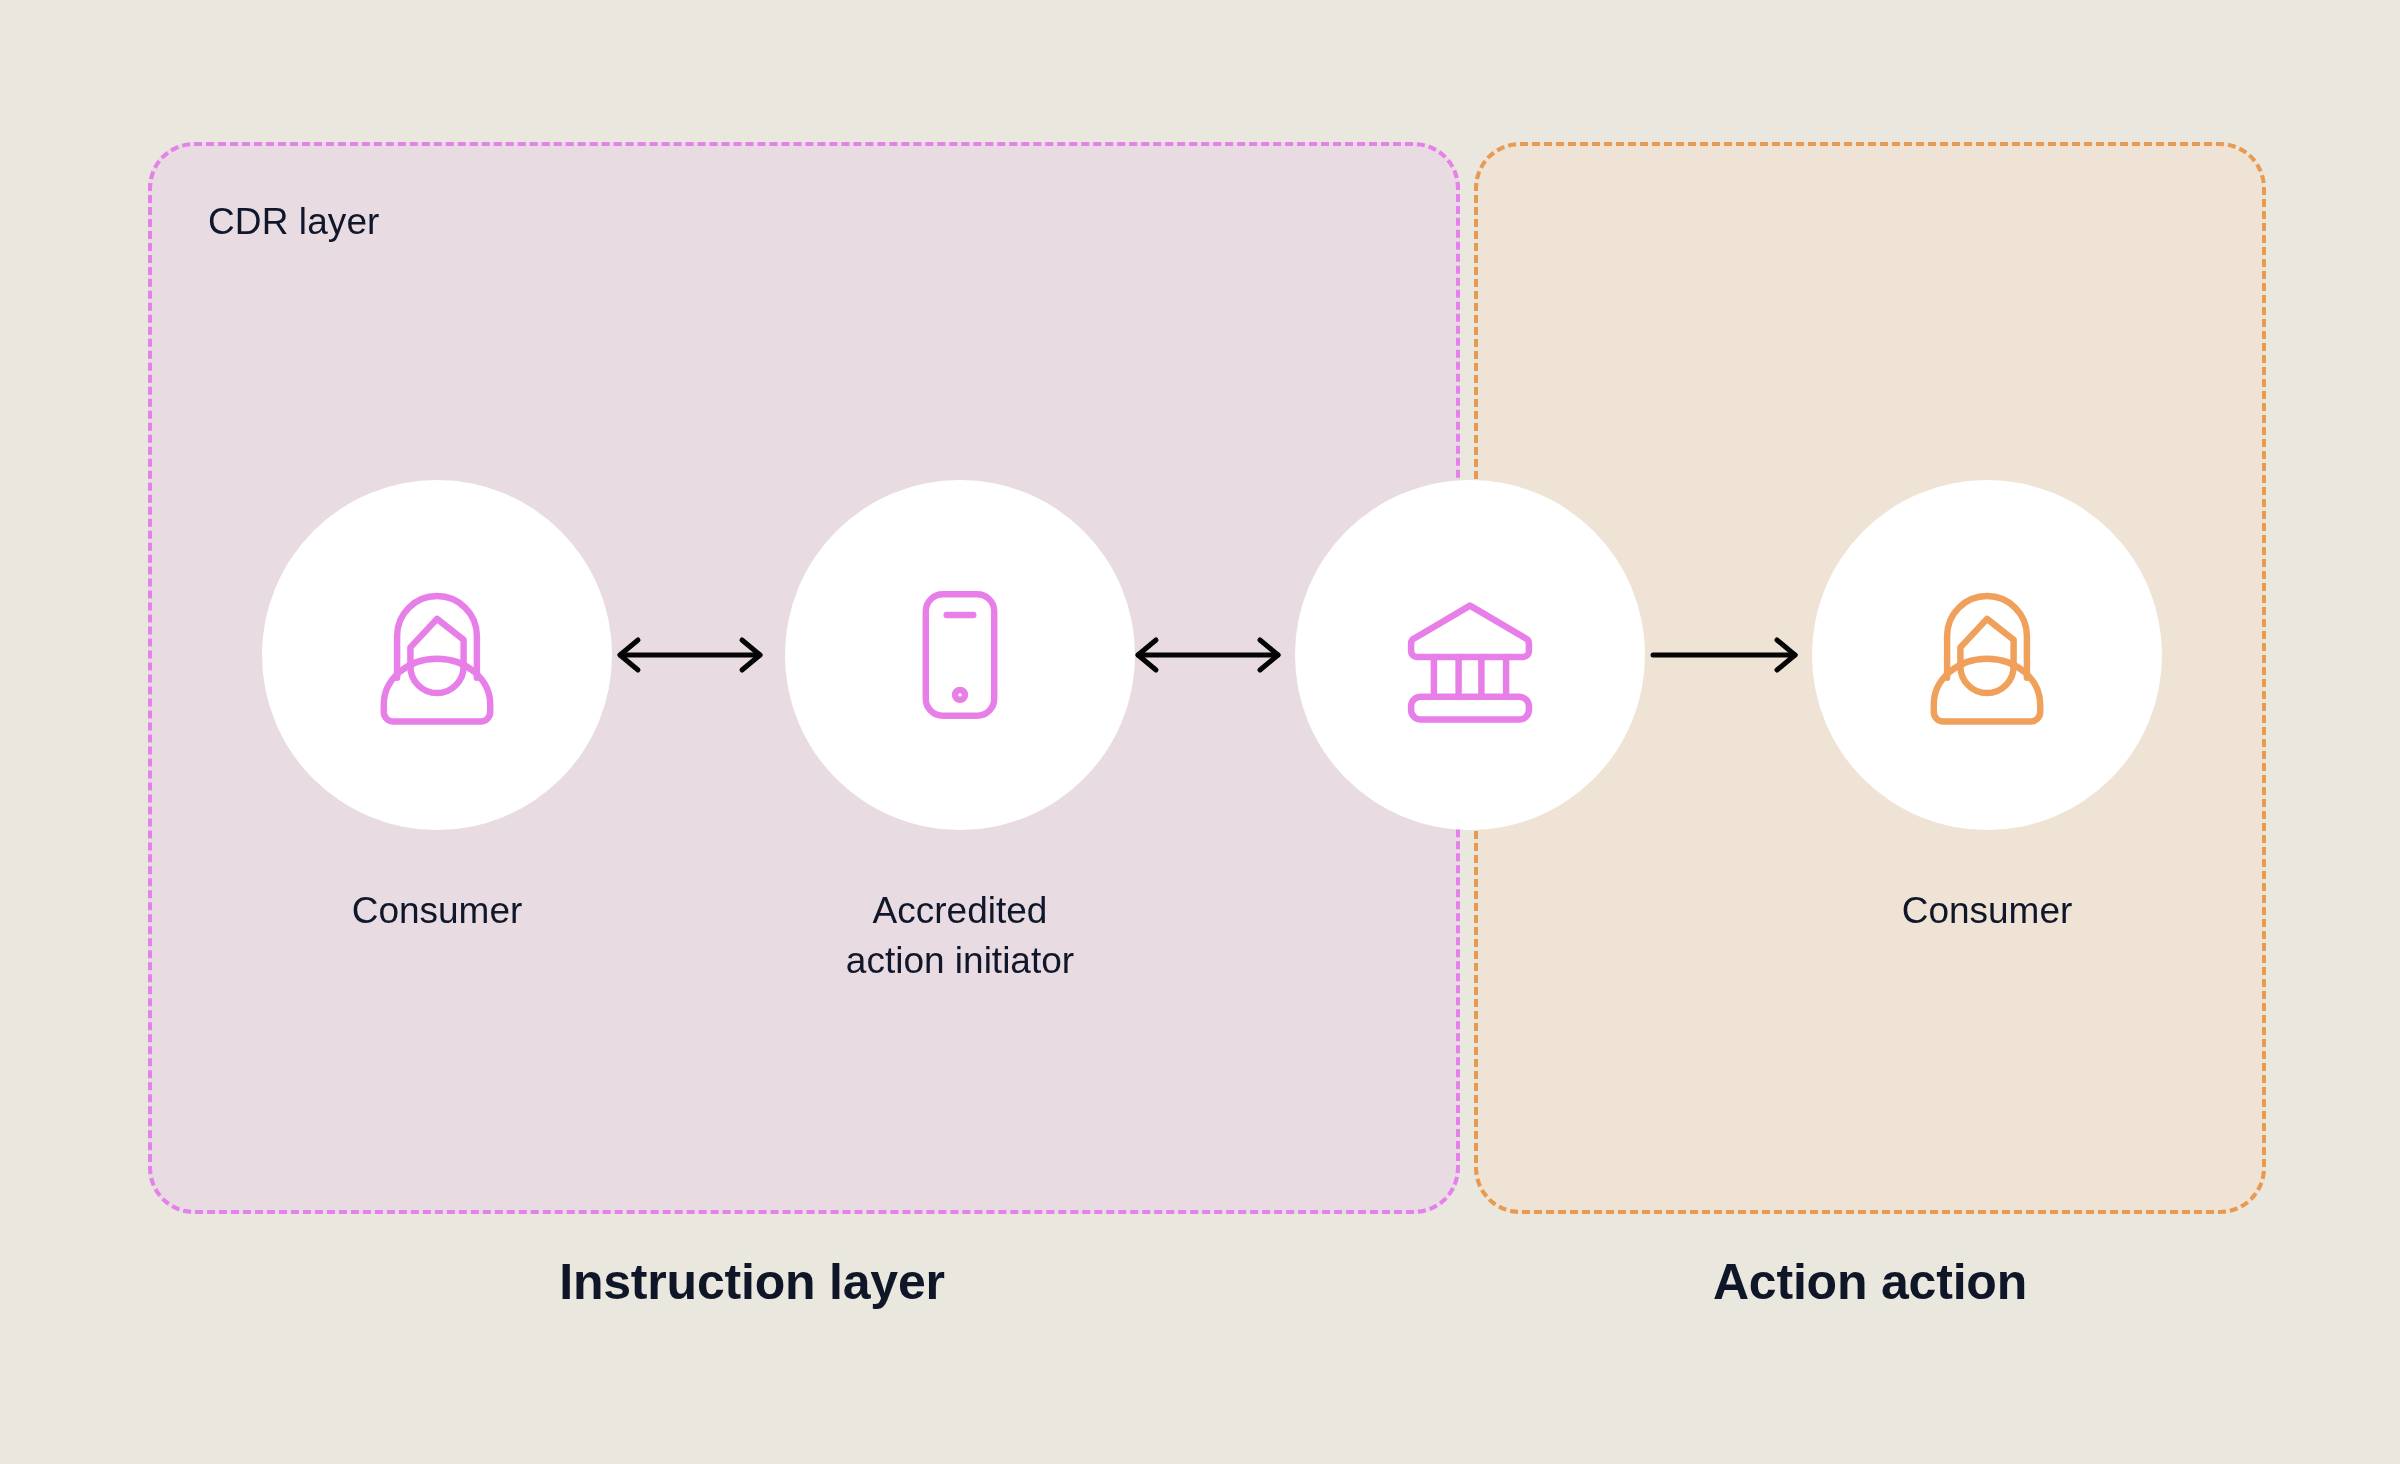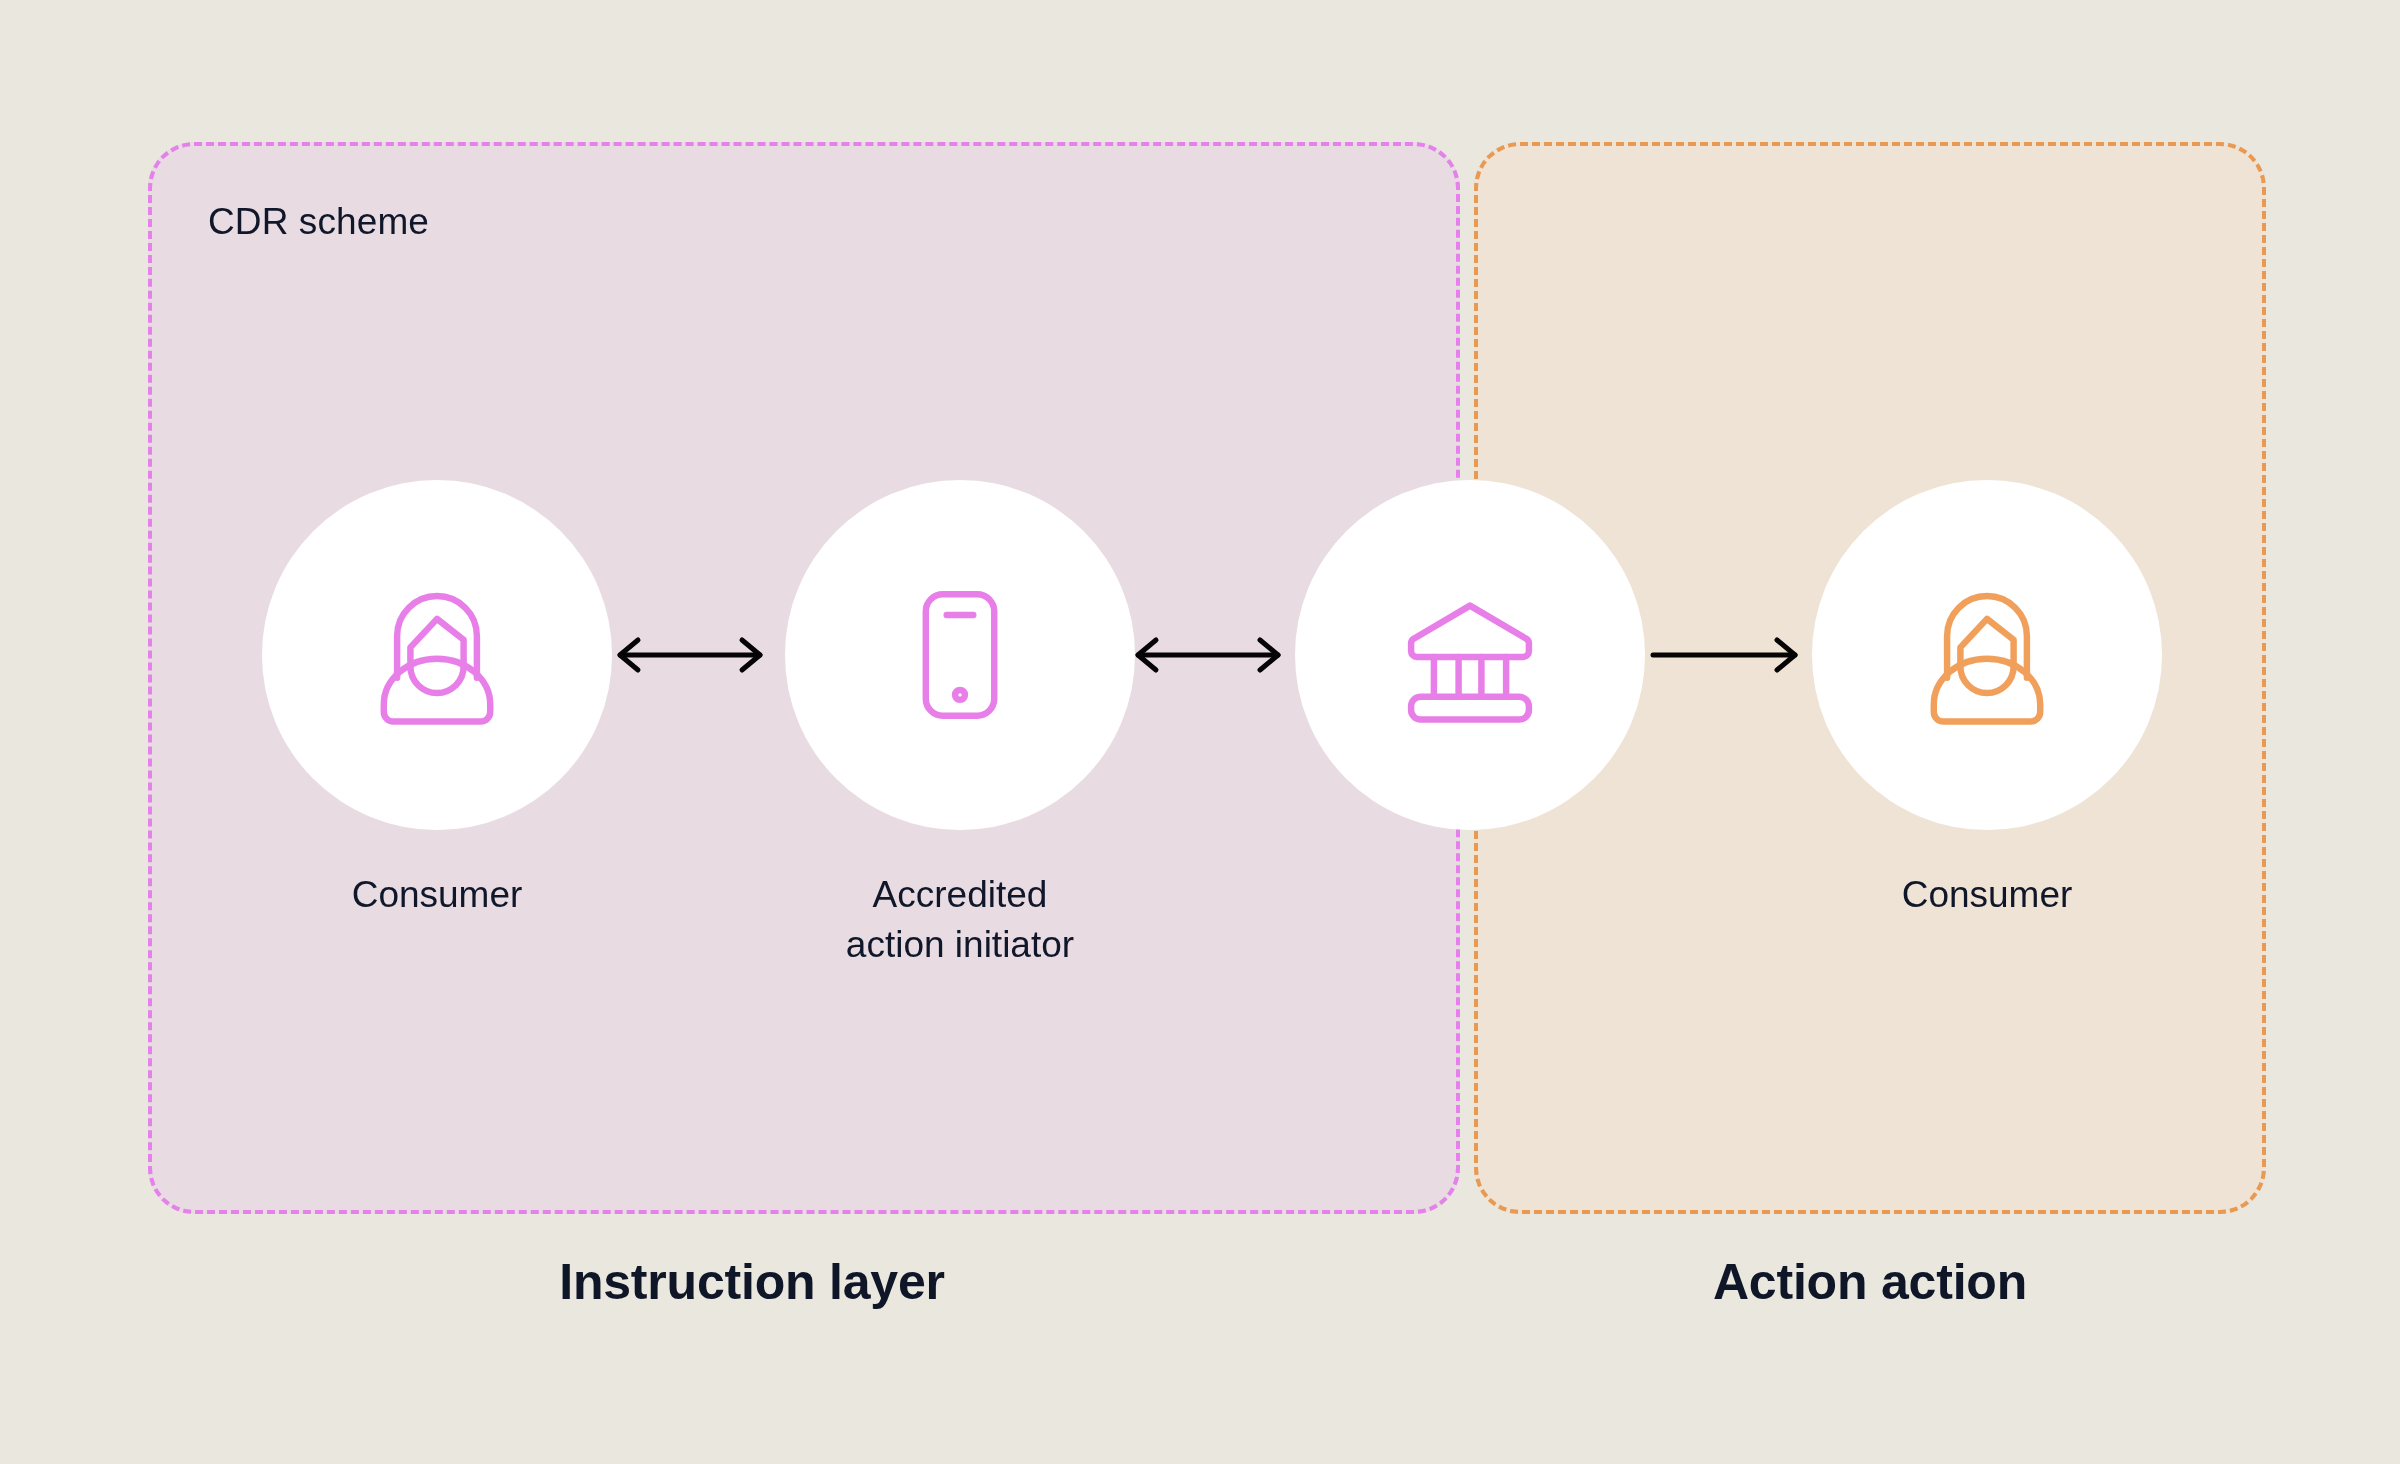--- a/index.html
+++ b/index.html
@@ -76,21 +76,21 @@
     border-radius: 50%;
     background: #ffffff;
     display: flex;
     align-items: center;
     justify-content: center;
   }
   .node-disc svg {
     display: block;
   }
   .node-label {
-    margin-top: 40px;
+    margin-top: 56px;
     color: #10172a;
     font-size: 37px;
     line-height: 1.35;
     white-space: pre-line;
   }
 
   .node-consumer-left     { left: 262px; }
   .node-initiator         { left: 785px; }
   .node-asp               { left: 1295px; }
   .node-consumer-right    { left: 1812px; }
@@ -124,21 +124,21 @@
     left: 1560px;
     width: 620px;
   }
 </style>
 </head>
 <body>
 
 <div id="stage">
 
   <div class="panel panel-instruction"></div>
-  <div class="panel-caption caption-instruction">CDR scheme</div>
+  <div class="panel-caption caption-instruction">CDR layer</div>
 
   <div class="panel panel-action"></div>
 
   <div class="node node-consumer-left">
     <div class="node-disc">
       <span>
         <svg width="190" height="190" viewBox="0 0 100 100" fill="none" stroke="#e87fe8" stroke-width="3.4" stroke-linecap="round" stroke-linejoin="round">
           <path d="M29 62 V40 a21 21 0 0 1 42 0 V62"></path>
           <path d="M36 46 v10 a14 14 0 0 0 28 0 V42 L50 31 Z"></path>
           <path d="M22 76 a28 24 0 0 1 56 0 v4 a5 5 0 0 1 -5 5 H27 a5 5 0 0 1 -5 -5 Z"></path>

